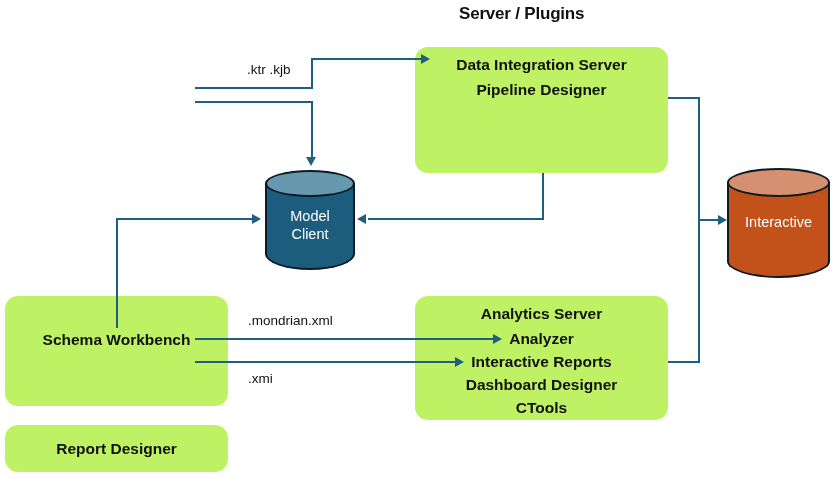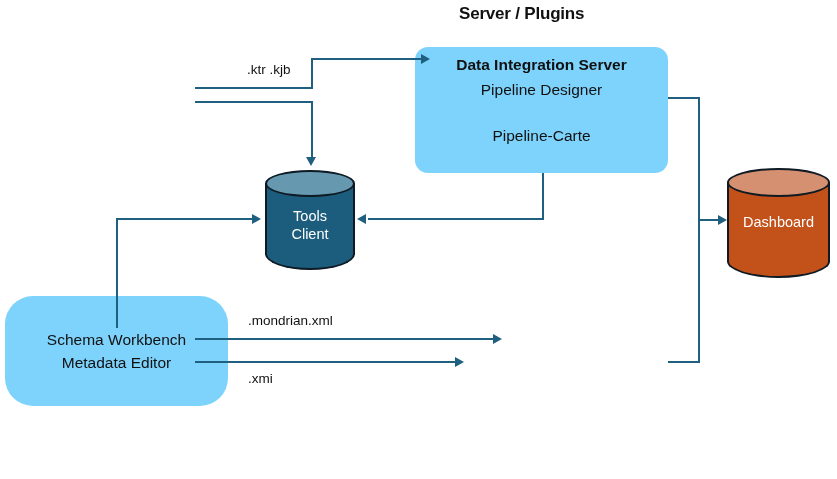--- a/index.html
+++ b/index.html
@@ -21,36 +21,37 @@
     font-size: 17px;
     color: #111111;
     letter-spacing: -0.2px;
     white-space: nowrap;
   }
   #title-client { left: 17px; top: 4px; }
   #title-server { left: 459px; top: 4px; text-align: center; }
 
   .panel {
     position: absolute;
-    background: #7dd3fc;
+    background: #bef264;
     border-radius: 13px;
   }
   .panel-text {
     position: absolute;
     width: 100%;
     text-align: center;
     font-size: 15.5px;
     color: #111111;
     white-space: nowrap;
+    font-weight: bold;
   }
   .panel-text.bold { font-weight: bold; }
 
   
   #panel-data-integration { left: 5px; top: 47px; width: 223px; height: 106px; }
-  #panel-client-tools     { left: 5px; top: 296px; width: 223px; height: 110px; border-radius: 28px; }
+  #panel-client-tools     { left: 5px; top: 296px; width: 223px; height: 110px; }
   #panel-report-designer  { left: 5px; top: 425px; width: 223px; height: 47px; }
 
   
   #panel-di-server        { left: 415px; top: 47px; width: 253px; height: 126px; }
   #panel-analytics-server { left: 415px; top: 296px; width: 253px; height: 124px; }
 
   
   .ln {
     position: absolute;
     background: #1F6080;
@@ -128,29 +129,37 @@
 <body>
 
 <div id="diagram">
 
   <div class="section-title" id="title-server">Server / Plugins</div>
 
 
   <div class="panel" id="panel-di-server">
     <div class="panel-text bold" style="top:9px">Data Integration Server</div>
     <div class="panel-text" style="top:34px">Pipeline Designer</div>
-    <div class="panel-text" style="top:80px">Pipeline-Carte</div>
   </div>
 
   <div class="panel" id="panel-client-tools">
     <div class="panel-text" style="top:35px">Schema Workbench</div>
-    <div class="panel-text" style="top:58px">Metadata Editor</div>
-  </div>
-
-
+  </div>
+
+  <div class="panel" id="panel-analytics-server">
+    <div class="panel-text bold" style="top:9px">Analytics Server</div>
+    <div class="panel-text" style="top:34px">Analyzer</div>
+    <div class="panel-text" style="top:57px">Interactive Reports</div>
+    <div class="panel-text" style="top:80px">Dashboard Designer</div>
+    <div class="panel-text" style="top:103px">CTools</div>
+  </div>
+
+  <div class="panel" id="panel-report-designer">
+    <div class="panel-text" style="top:15px">Report Designer</div>
+  </div>
 
   <div class="ln h" style="left:195px; top:87px; width:118px;"></div>
   <div class="ln v" style="left:311px; top:58px; height:31px;"></div>
   <div class="ln h" style="left:311px; top:58px; width:112px;"></div>
   <div class="arrow right" style="left:421px; top:54px;"></div>
   <div class="edge-label" style="left:247px; top:62px;">.ktr .kjb</div>
 
   <div class="ln h" style="left:195px; top:101px; width:118px;"></div>
   <div class="ln v" style="left:311px; top:101px; height:57px;"></div>
   <div class="arrow down" style="left:306px; top:157px;"></div>
@@ -177,24 +186,24 @@
   <div class="ln h" style="left:668px; top:361px; width:32px;"></div>
   <div class="ln v" style="left:698px; top:219px; height:144px;"></div>
 
   <div class="ln h" style="left:698px; top:219px; width:22px;"></div>
   <div class="arrow right" style="left:718px; top:215px;"></div>
 
   <div class="cylinder" id="cyl-data-source">
     <div class="cyl-body"></div>
     <div class="cyl-top"></div>
     <div class="cyl-label">
-      <div>Tools</div>
+      <div>Model</div>
       <div>Client</div>
     </div>
   </div>
 
   <div class="cylinder" id="cyl-repository">
     <div class="cyl-body"></div>
     <div class="cyl-top"></div>
-    <div class="cyl-label">Dashboard</div>
+    <div class="cyl-label">Interactive</div>
   </div>
 
 </div>
 
 </body></html>

